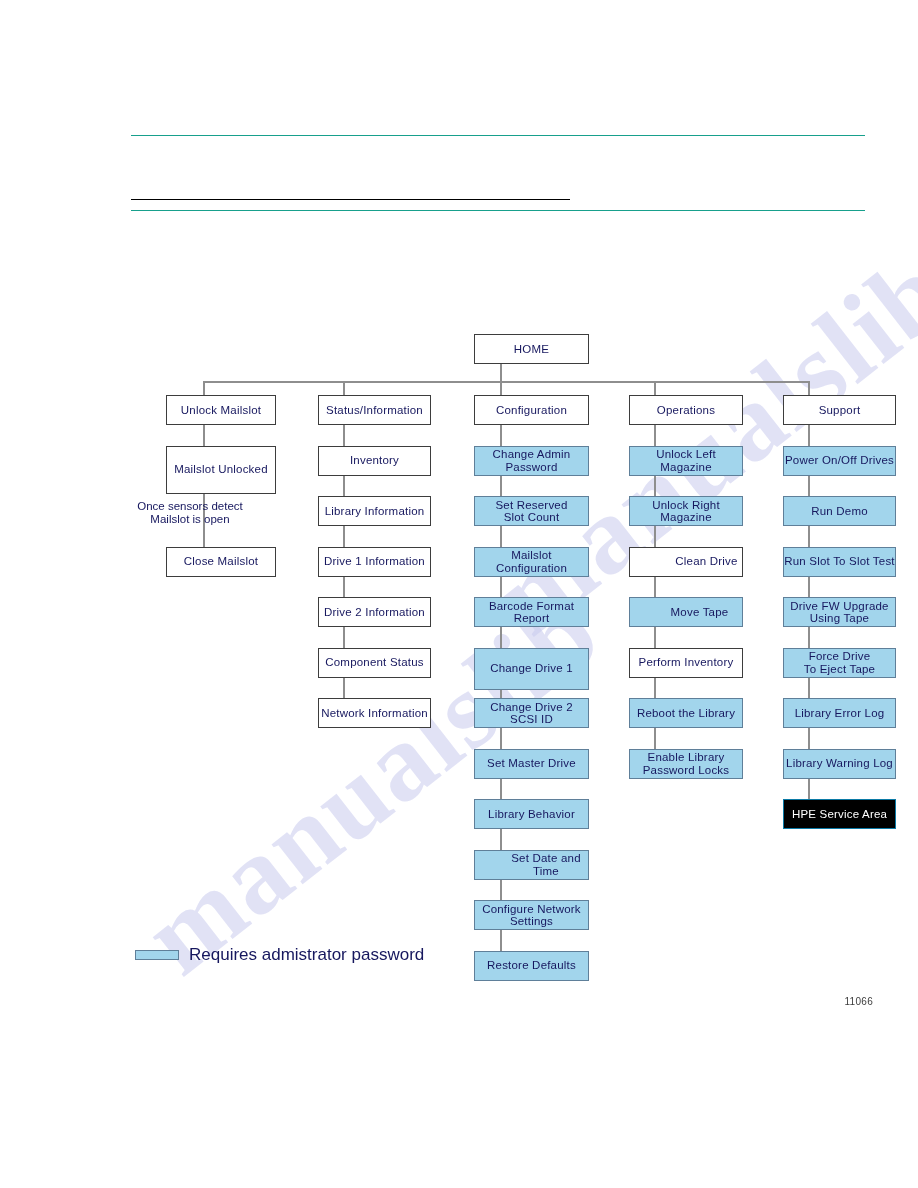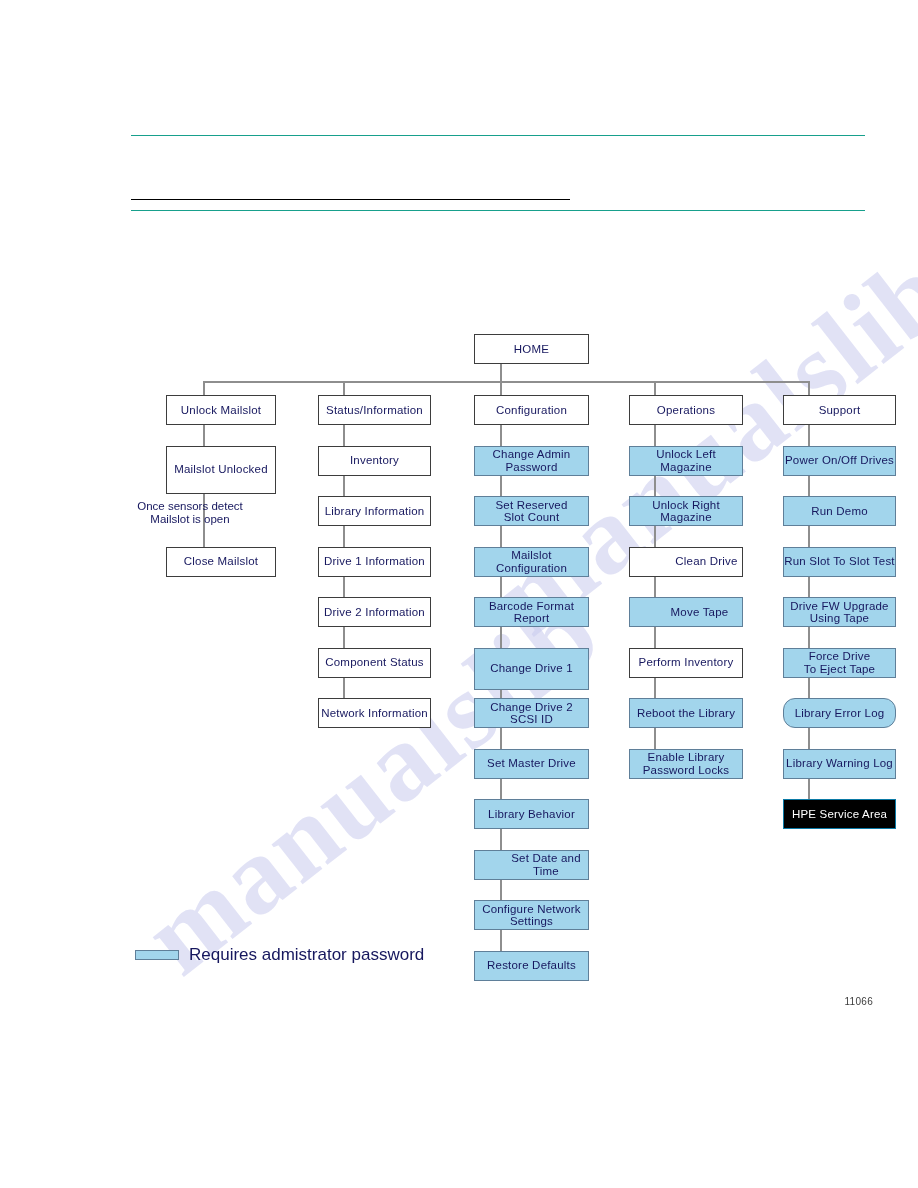--- a/index.html
+++ b/index.html
@@ -259,21 +259,21 @@
     <div class="node admin" style="left: 752px; top: 496px; width: 113px; height: 30px;">Run Demo</div>
     <div class="vline" style="left: 807.5px; top: 526px; height: 20.5px;"></div>
     <div class="node admin" style="left: 752px; top: 546.5px; width: 113px; height: 30px;">Run Slot To Slot Test</div>
     <div class="vline" style="left: 807.5px; top: 576.5px; height: 20.5px;"></div>
     <div class="node admin" style="left: 752px; top: 597px; width: 113px; height: 30px;">Drive FW Upgrade
 Using Tape</div>
     <div class="vline" style="left: 807.5px; top: 627px; height: 20.5px;"></div>
     <div class="node admin" style="left: 752px; top: 647.5px; width: 113px; height: 30px;">Force Drive
 To Eject Tape</div>
     <div class="vline" style="left: 807.5px; top: 677.5px; height: 20.5px;"></div>
-    <div class="node admin" style="left: 752px; top: 698px; width: 113px; height: 30px; border-radius: 12px;">Library Error Log</div>
+    <div class="node admin" style="left: 752px; top: 698px; width: 113px; height: 30px;">Library Error Log</div>
     <div class="vline" style="left: 807.5px; top: 728px; height: 20.5px;"></div>
     <div class="node admin" style="left: 752px; top: 748.5px; width: 113px; height: 30px;">Library Warning Log</div>
     <div class="vline" style="left: 807.5px; top: 778.5px; height: 20.5px;"></div>
     <div class="node service" style="left: 752px; top: 799px; width: 113px; height: 30px;">HPE Service Area</div>
   </div>
 
 <div class="legend">
   <div class="legend-row">
     <span class="swatch admin"></span>
     <span class="legend-label">Requires admistrator password</span>

